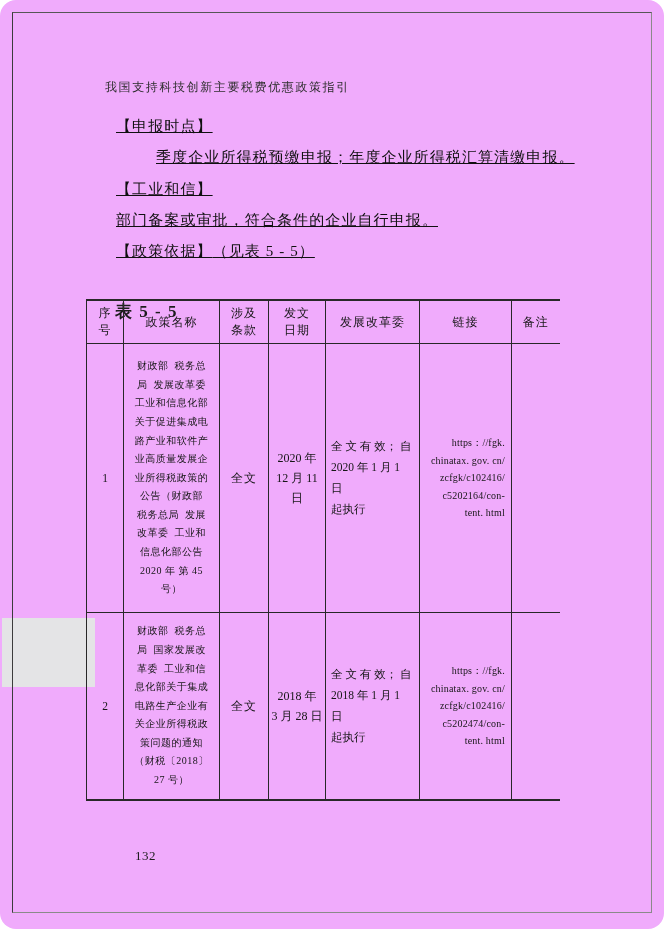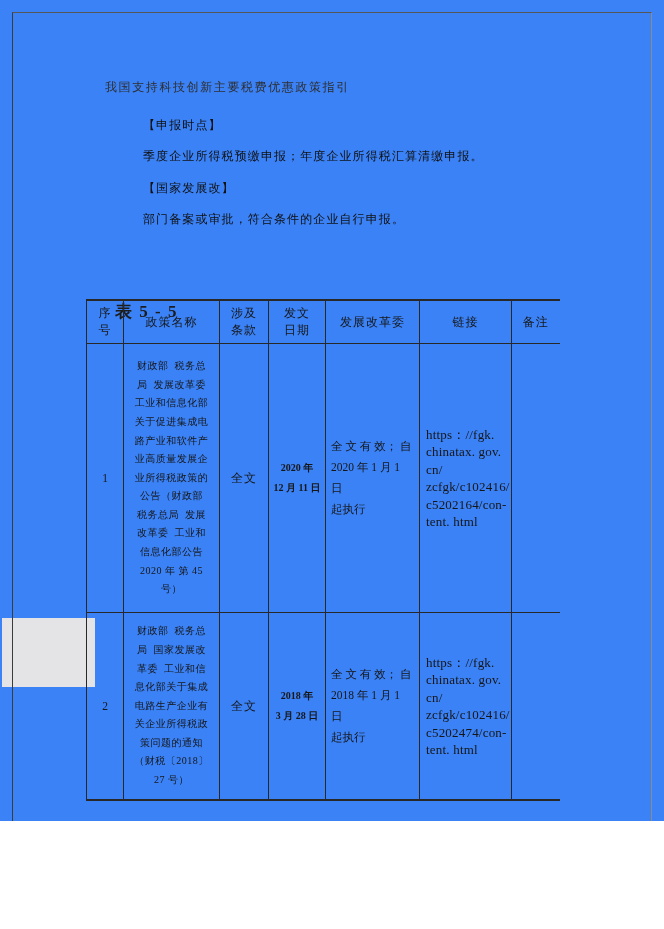--- a/index.html
+++ b/index.html
@@ -1,39 +1,40 @@
 <!DOCTYPE html>
 <html><head>
 <meta charset="utf-8">
 <style>
   html,body{margin:0;padding:0;background:#ffffff;}
   .screen{
-    position:relative;width:664px;height:821px;background:#3b82f6;
+    position:relative;width:664px;height:929px;background:#f0abfc;
     font-family:"Liberation Serif","DejaVu Serif",serif;color:#1c1c1c;
     overflow:hidden;
+    border-radius:16px;
   }
   .margin-block{
     position:absolute;left:2px;top:618px;width:93px;height:69px;
     background:#e4e4e6;z-index:0;
   }
   .frame{
     position:absolute;left:12px;top:12px;width:640px;height:901px;
     border:1px solid #8a8a8a;border-left-color:#3c3c3c;border-top-color:#565656;
     box-sizing:border-box;z-index:1;
   }
   .running-head{
     position:absolute;left:105px;top:79px;font-size:12px;letter-spacing:1.6px;
     color:#2e2e2e;z-index:2;
   }
   .para{
-    position:absolute;left:143px;font-size:12px;letter-spacing:1.1px;
-    color:#101010;z-index:2;white-space:nowrap;
+    position:absolute;left:116px;font-size:15px;letter-spacing:1.1px;
+    color:#101010;z-index:2;white-space:nowrap;text-decoration:underline;
   }
   .para.p1{top:117px;}
-  .para.p2{top:148px;}
+  .para.p2{top:148px;margin-left:40px;}
   .para.p3{top:180px;}
   .para.p4{top:211px;}
   .para.p5{top:242px;}
   .table-caption{
     position:absolute;left:115px;top:276px;font-size:17px;font-weight:bold;
     letter-spacing:1.5px;z-index:2;margin-top:24px;
   }
   table.policy-table{
     position:absolute;left:86px;top:299px;width:473px;z-index:2;
     border-collapse:collapse;table-layout:fixed;
@@ -49,41 +50,42 @@
   }
   .policy-table tr.row1 td{border-bottom:1px solid #282828;height:260px;}
   .policy-table tr.row2 td{height:178px;}
   .policy-table td.c-no{font-size:11.5px;}
   .policy-table td.c-name{
     text-align:center;padding:4px 7px;font-size:10px;line-height:18.6px;
     letter-spacing:0.5px;
     margin-left:28px;
   }
   .policy-table td.c-clause{font-size:12px;letter-spacing:1px;}
-  .policy-table td.c-date{font-size:10px;line-height:20px;font-weight:bold;}
+  .policy-table td.c-date{font-size:12px;line-height:20px;}
   .policy-table td.c-valid{text-align:left;padding:0 5px;font-size:11.5px;line-height:21px;}
-  .policy-table td.c-link{text-align:left;padding:0 6px;font-size:13px;line-height:17.5px;letter-spacing:0.2px;}
+  .policy-table td.c-link{text-align:right;padding:0 6px;font-size:10px;line-height:17.5px;letter-spacing:0.2px;}
   .page-number{
     position:absolute;left:104px;top:848px;font-size:13px;letter-spacing:0.5px;z-index:2;margin-left:31px;
   }
 </style>
 </head>
 <body>
 
 <div class="screen">
 
   <div class="margin-block"></div>
   <div class="frame"></div>
 
   <div class="running-head">我国支持科技创新主要税费优惠政策指引</div>
 
   <div class="para p1">【申报时点】</div>
   <div class="para p2">季度企业所得税预缴申报；年度企业所得税汇算清缴申报。</div>
-  <div class="para p3">【国家发展改】</div>
+  <div class="para p3">【工业和信】</div>
   <div class="para p4">部门备案或审批，符合条件的企业自行申报。</div>
+  <div class="para p5"><span>【政策依据】</span><span>（见表 5 - 5）</span></div>
 
   <div class="table-caption">表 5 - 5</div>
 
   <table class="policy-table">
     <colgroup>
       <col style="width:37px">
         <col style="width:96px">
         <col style="width:49px">
       <col style="width:57px">
         <col style="width:94px">

